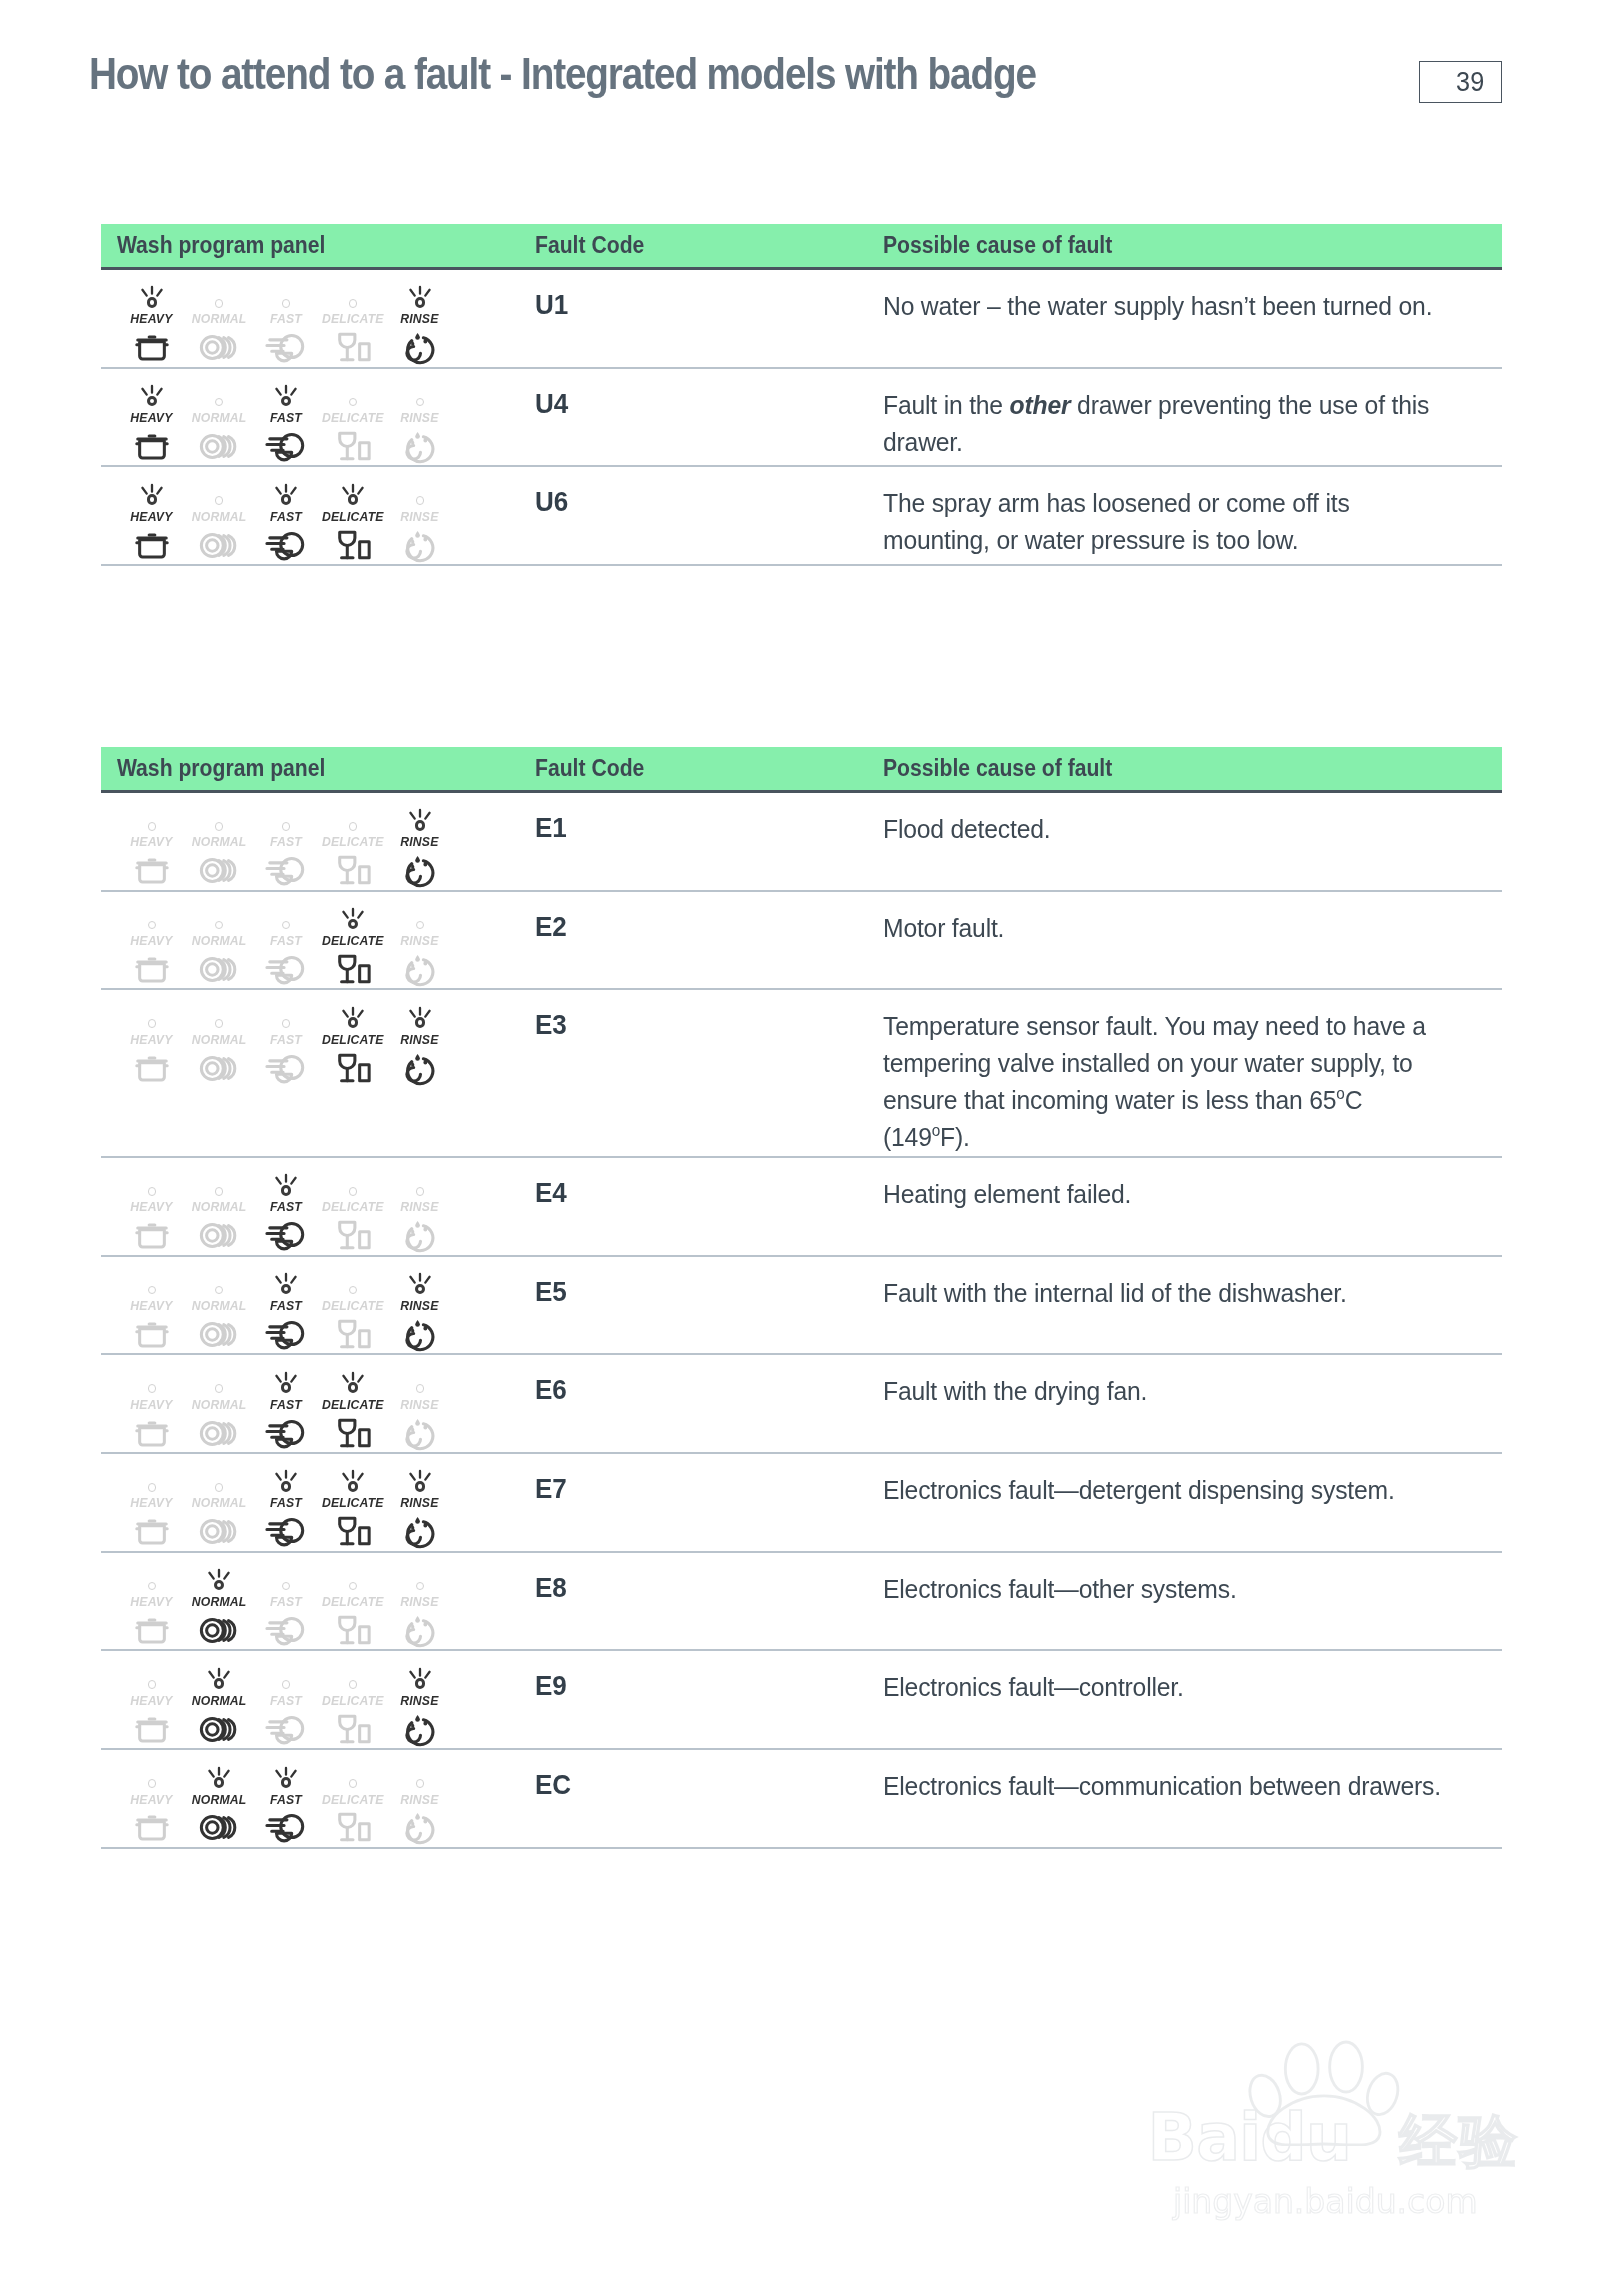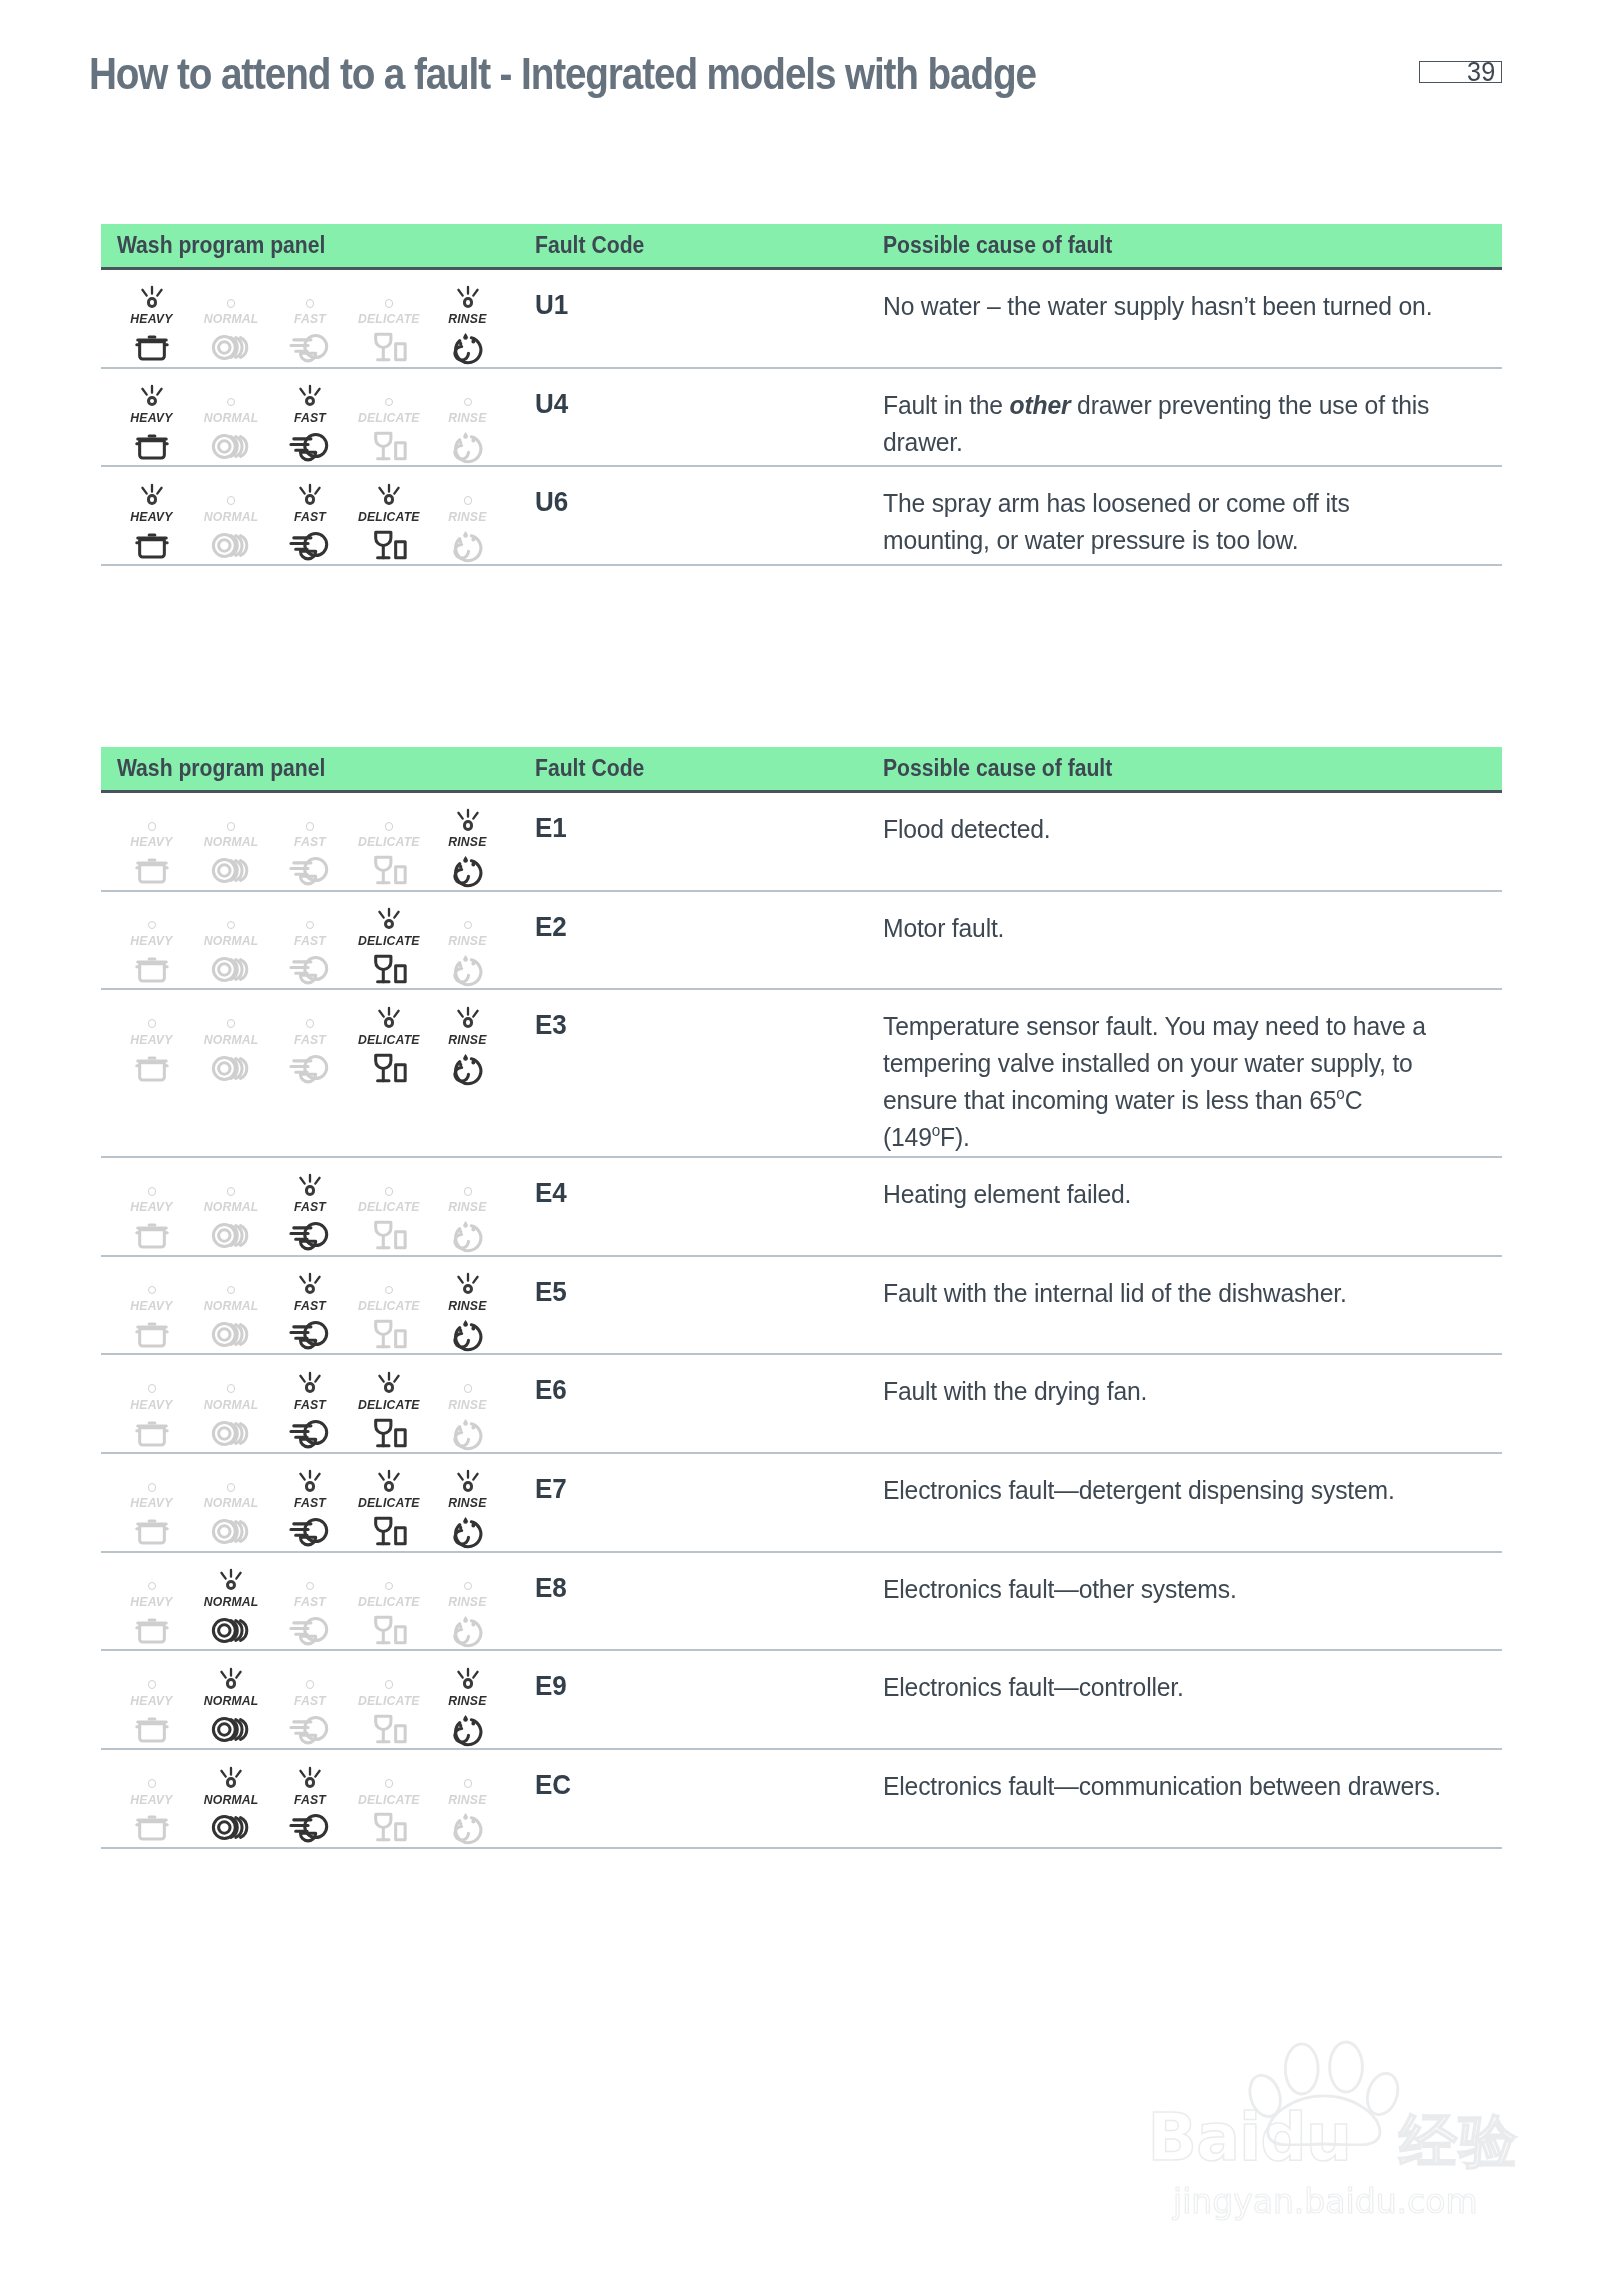--- a/index.html
+++ b/index.html
@@ -40,26 +40,26 @@
     transform-origin: left center;
     white-space: nowrap;
     line-height: 60px;
   }
 
   .page-badge {
     position: absolute;
     left: 1419px;
     top: 61px;
     width: 83px;
-    height: 22px;
+    height: 42px;
     border: 1.9px solid #4a5560;
     display: flex;
     align-items: center;
     justify-content: flex-end;
-    padding-right: 6px;
+    padding-right: 17px;
   }
   .page-badge span {
     font-size: 28px;
     color: #3d4852;
     font-family: "Liberation Sans", sans-serif;
     transform: scaleX(0.9);
     transform-origin: right center;
     line-height: 1;
   }
 
@@ -123,21 +123,21 @@
     transform-origin: left top;
     letter-spacing: -0.2px;
   }
   .cell-cause b { font-weight: bold; font-style: italic; }
   .cell-cause sup { font-size: 0.62em; vertical-align: super; line-height: 0; }
 
   
   .panel {
     display: flex;
     align-items: flex-start;
-    gap: 12px;
+    gap: 0px;
     text-align: right;
   }
   .prog {
     width: 67px;
     display: flex;
     flex-direction: column;
     align-items: center;
   }
 
   

